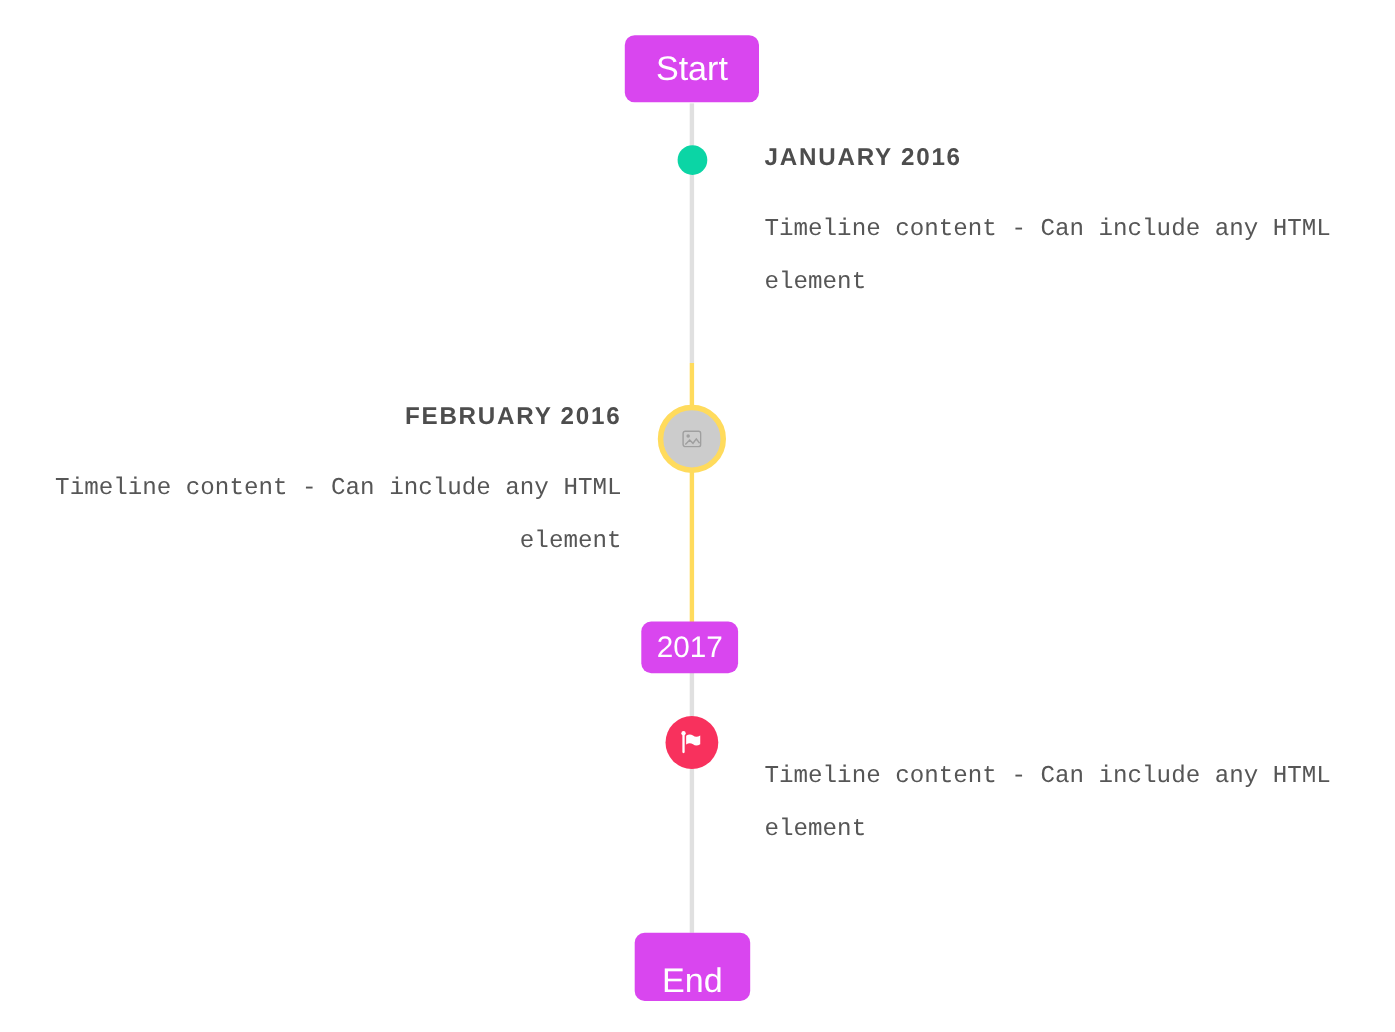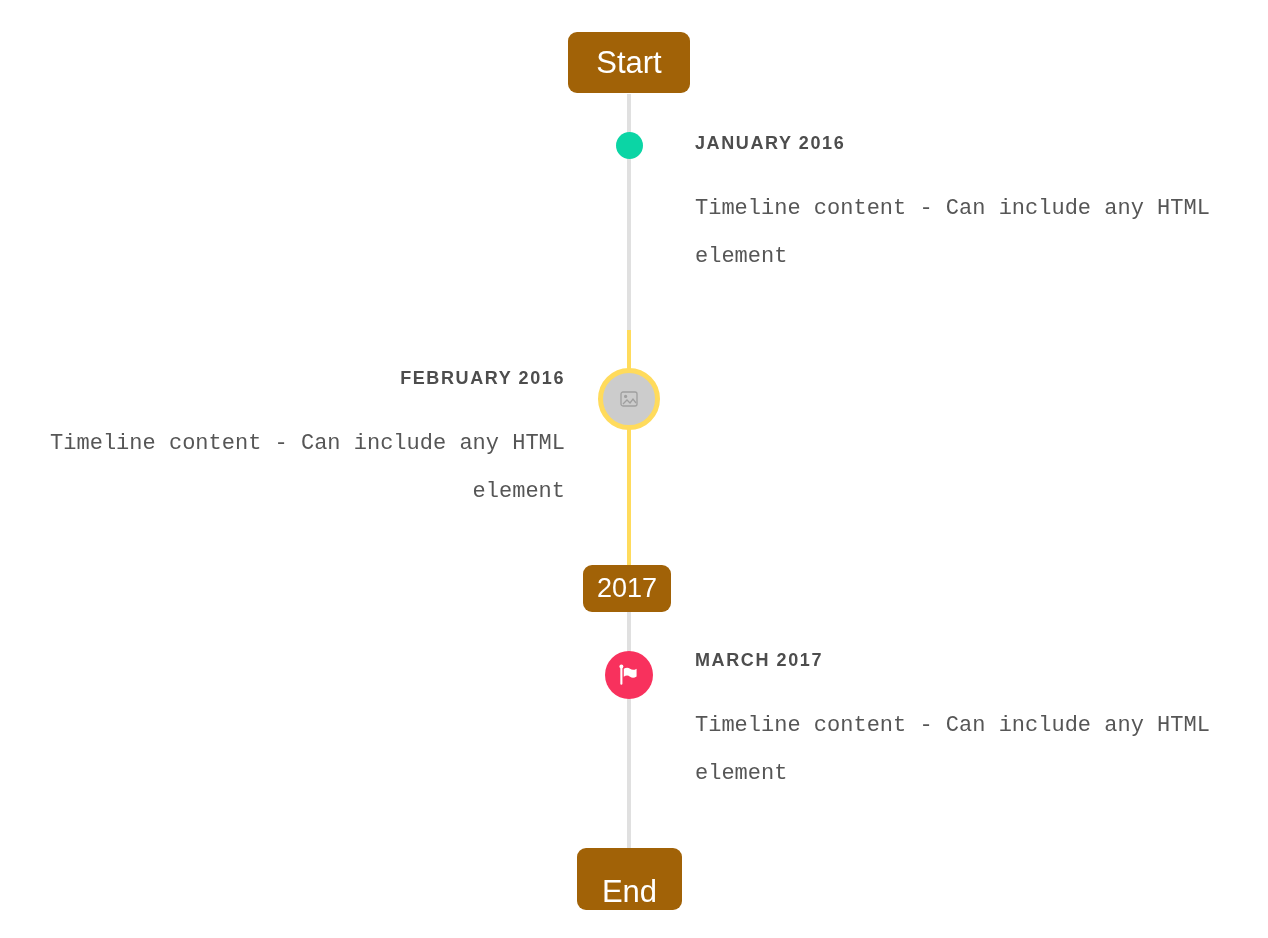--- a/index.html
+++ b/index.html
@@ -20,21 +20,21 @@
     width: 4px;
   }
   .seg-gray { background: #e0e0e0; }
   .seg-yellow { background: #ffdb5c; }
   #seg-1 { top: 94px;  height: 236px; }
   #seg-2 { top: 330px; height: 237px; }
   #seg-3 { top: 611px; height: 237px; }
 
   .flag {
     position: absolute;
-    background: #a16207;
+    background: #d946ef;
     color: #ffffff;
     border-radius: 9px;
     display: flex;
     align-items: center;
     justify-content: center;
     box-sizing: border-box;
   }
   .flag-start { left: 568px; top: 32px;  width: 122px; height: 61px; font-size: 31px; }
   .flag-year  { left: 583px; top: 565px; width: 88px;  height: 47px; font-size: 27px; }
   .flag-end   { left: 577px; top: 848px; width: 105px; height: 62px; font-size: 31px; align-items: flex-end; }
@@ -68,21 +68,21 @@
     position: absolute;
     width: 522px;
   }
   .entry-right { left: 695px; text-align: left; }
   .entry-left  { right: 703px; text-align: right; }
   #entry-jan { top: 133px; }
   #entry-feb { top: 368px; }
   #entry-mar { top: 650px; }
 
   .entry-title {
-    font-size: 18px;
+    font-size: 22px;
     font-weight: bold;
     letter-spacing: 1.6px;
     color: #4d4d4d;
     line-height: 20px;
   }
   .entry-content {
     margin-top: 32px;
     font-size: 22px;
     line-height: 48px;
     color: #565656;
@@ -133,15 +133,14 @@
   <div class="entry-title">JANUARY 2016</div>
   <div class="entry-content">Timeline content - Can include any HTML element</div>
 </div>
 
 <div class="entry entry-left" id="entry-feb">
   <div class="entry-title">FEBRUARY 2016</div>
   <div class="entry-content">Timeline content - Can include any HTML element</div>
 </div>
 
 <div class="entry entry-right" id="entry-mar">
-  <div class="entry-title">MARCH 2017</div>
   <div class="entry-content">Timeline content - Can include any HTML element</div>
 </div>
 
 </body></html>

